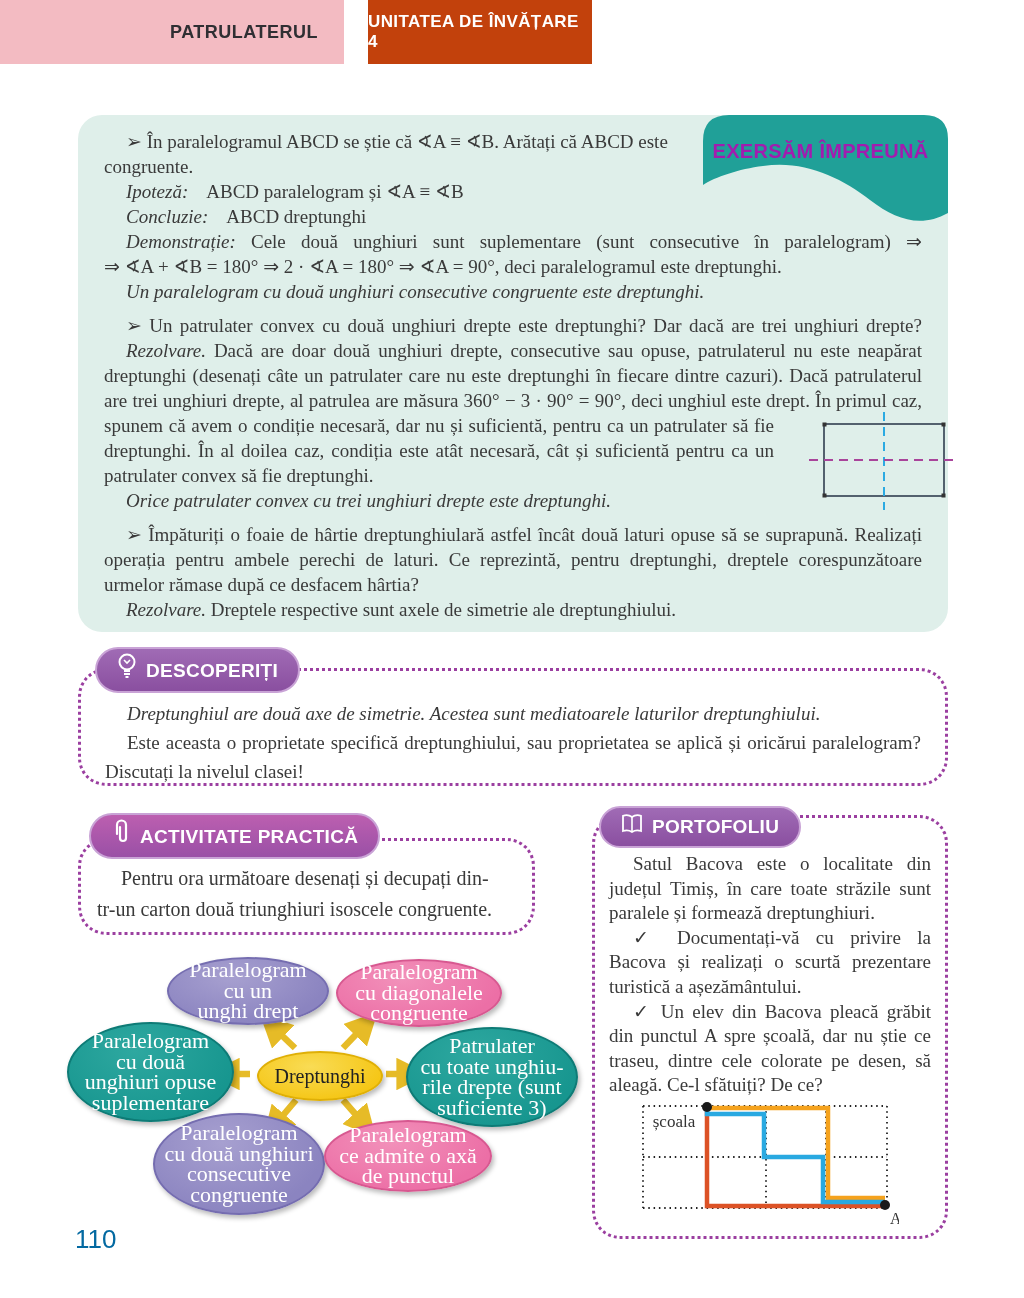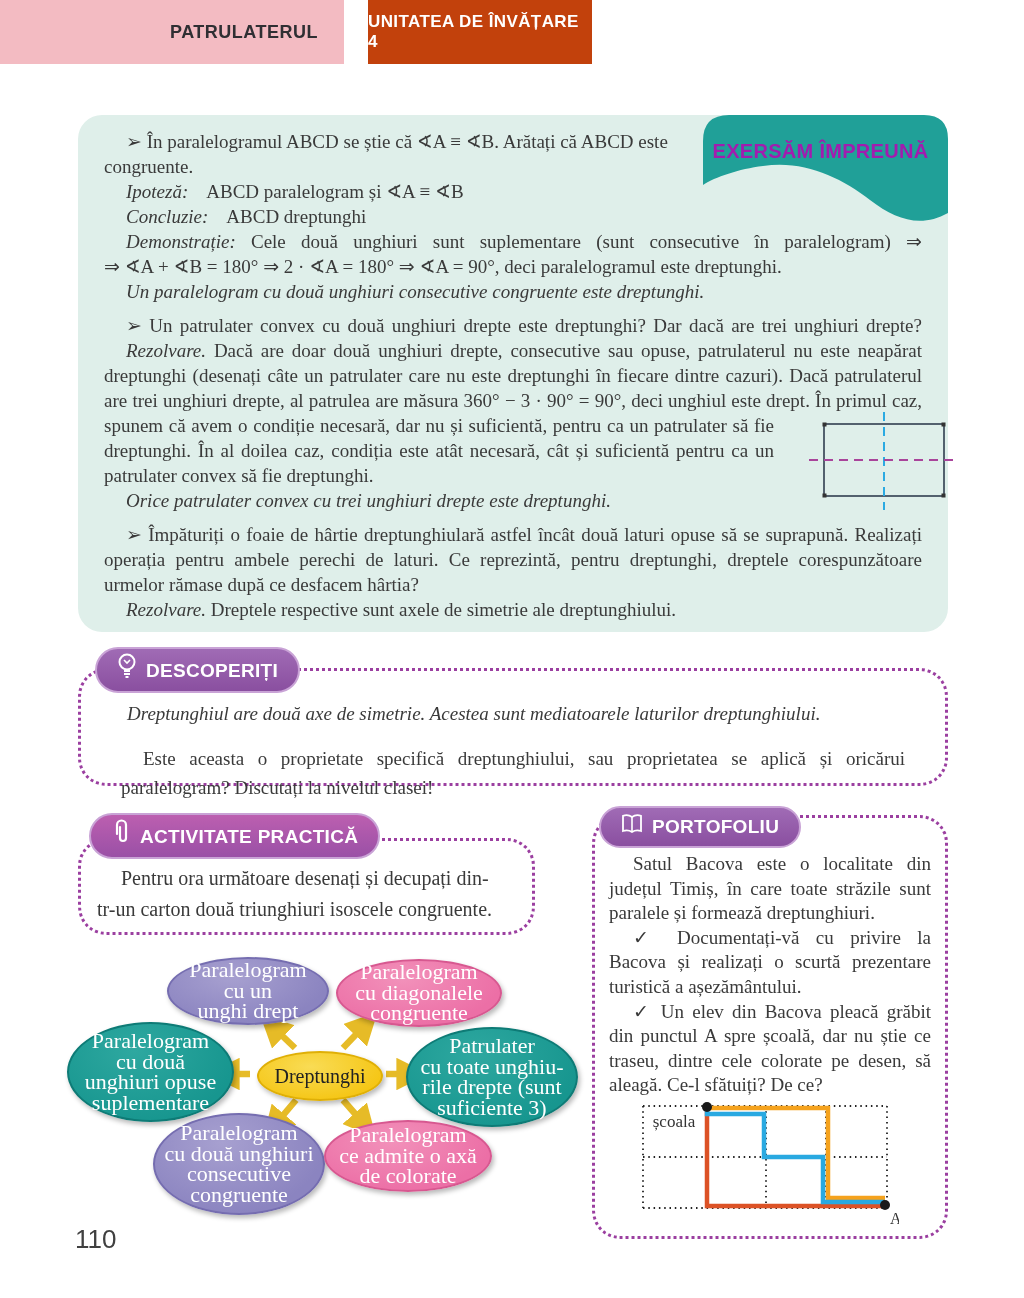--- a/index.html
+++ b/index.html
@@ -63,21 +63,21 @@
   #ov-1{left:276px;top:9px;width:162px;height:64px;}
   #ov-2{left:7px;top:72px;width:163px;height:96px;}
   #ov-3{left:346px;top:77px;width:168px;height:96px;}
   #ov-4{left:93px;top:163px;width:168px;height:98px;}
   #ov-5{left:264px;top:170px;width:164px;height:68px;}
   
   #route-map{position:absolute;left:44px;top:276px;}
   #route-map text{font-family:"Liberation Serif",serif;fill:#333;}
   
   #page-number{position:absolute;left:75px;top:1224px;font-family:"Liberation Sans",sans-serif;
-    font-size:26px;color:#404040;}
+    font-size:26px;color:#0369a1;}
 </style>
 </head>
 <body>
 
 <div class="hdr-left">
   <span>PATRULATERUL</span>
 </div>
 <div class="hdr-right">
   <span>UNITATEA DE ÎNVĂȚARE 4</span>
 </div>
@@ -119,21 +119,21 @@
 <div id="descoperiti-box" class="dotted-box">
   <div id="descoperiti-badge" class="pill">
     <span><svg width="20" height="28" viewBox="0 0 20 28">
       <circle cx="10" cy="10" r="7.5" fill="none" stroke="#fff" stroke-width="2"></circle>
       <path d="M7 19 h6 M7 22 h6 M8.5 25 h3" stroke="#fff" stroke-width="2" fill="none"></path>
       <path d="M7 8 l3 3 l3 -3" stroke="#fff" stroke-width="1.6" fill="none"></path>
     </svg></span>
     <span class="pill-txt">DESCOPERIȚI</span>
   </div>
   <p class="para it noind" style="margin:0;text-indent:22px;">Dreptunghiul are două axe de simetrie. Acestea sunt mediatoarele laturilor dreptunghiului.</p>
-  <p class="para just" style="margin:16px;">Este aceasta o proprietate specifică dreptunghiului, sau proprietatea se aplică și oricărui paralelogram? Discutați la nivelul clasei!</p>
+  <p class="para just" style="margin:0;">Este aceasta o proprietate specifică dreptunghiului, sau proprietatea se aplică și oricărui paralelogram? Discutați la nivelul clasei!</p>
 </div>
 
 <div id="activitate-box" class="dotted-box">
   <div id="activitate-badge" class="pill">
     <span><svg width="20" height="28" viewBox="0 0 20 28">
       <path d="M6 16 V7 a4.5 4.5 0 0 1 9 0 v13 a3 3 0 0 1 -6 0 V9" fill="none" stroke="#fff" stroke-width="2.2" stroke-linecap="round"></path>
     </svg></span>
     <span class="pill-txt">ACTIVITATE PRACTICĂ</span>
   </div>
   <div style="text-indent:24px;">Pentru ora următoare desenați și decupați din-</div>
@@ -216,20 +216,20 @@
   </div>
   <div class="oval ov-purple" id="ov-4">
     <div>Paralelogram</div>
     <div>cu două unghiuri</div>
     <div>consecutive</div>
     <div>congruente</div>
   </div>
   <div class="oval ov-pink" id="ov-5">
     <div>Paralelogram</div>
     <div>ce admite o axă</div>
-    <div>de colorate</div>
+    <div>de punctul</div>
   </div>
   <div class="oval ov-yellow" id="ov-c">
     <div>Dreptunghi</div>
   </div>
 </div>
 
 <div id="page-number">110</div>
 
 </body></html>

